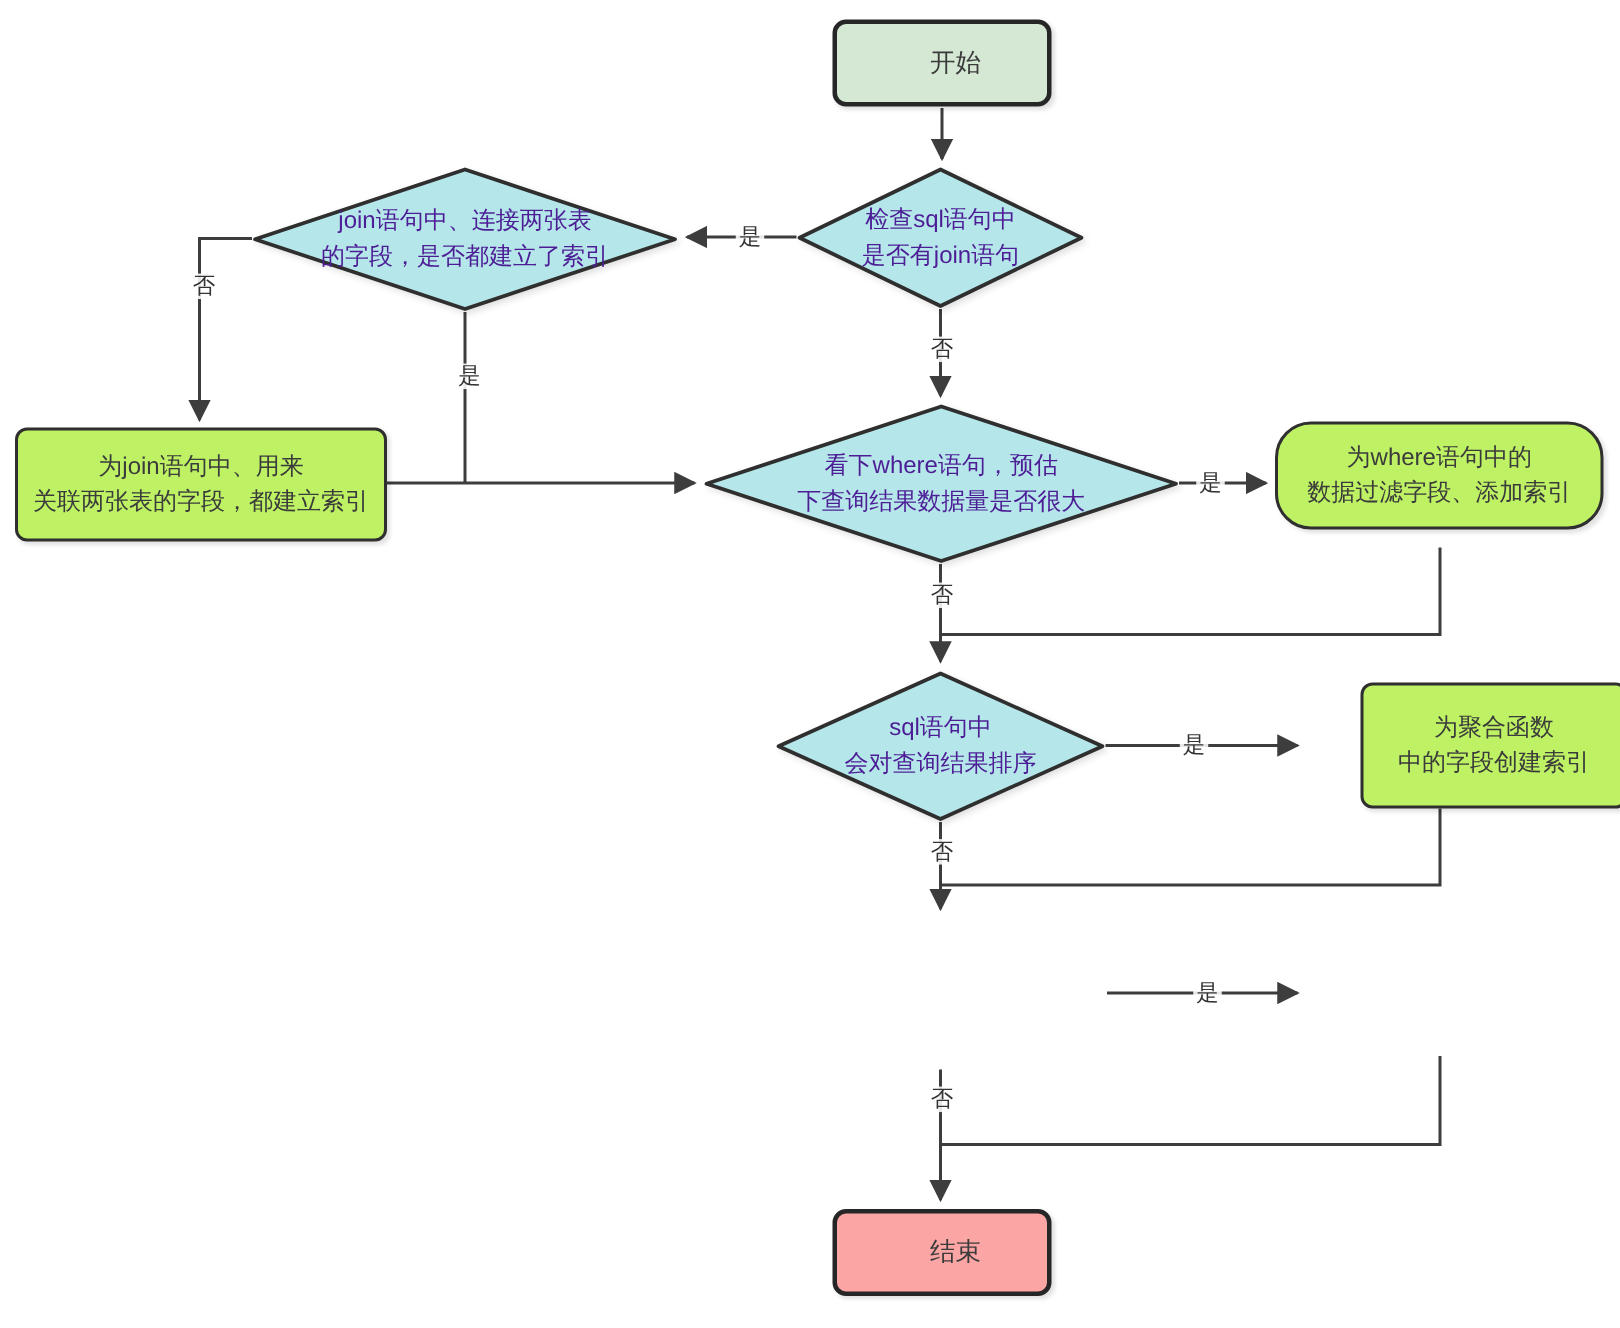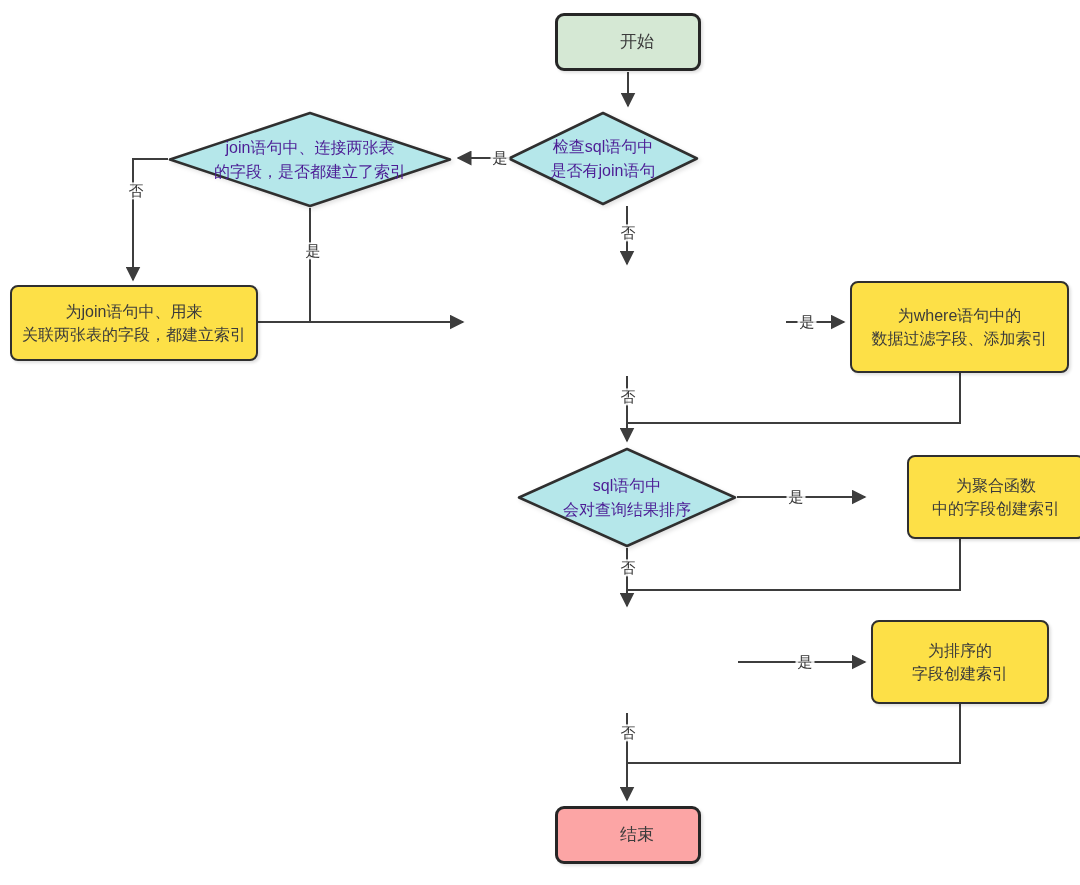--- a/index.html
+++ b/index.html
@@ -5,21 +5,21 @@
   html,body{margin:0;padding:0;background:#ffffff;}
   body{font-family:"Liberation Sans","DejaVu Sans",sans-serif;}
   #canvas{position:relative;width:1080px;height:885px;background:#ffffff;overflow:hidden;}
   #edges{position:absolute;left:0;top:0;width:1080px;height:885px;}
 
   .node{position:absolute;display:flex;align-items:center;justify-content:center;
         text-align:center;color:#3b3b3b;font-size:16px;line-height:1.45;
         white-space:pre-line;box-sizing:border-box;}
   .terminator{border:3px solid #262626;border-radius:9px;font-size:17px;
         box-shadow:2px 2px 3px rgba(0,0,0,0.12);padding-left:18px;}
-  .process{border:2.5px solid #2f2f2f;border-radius:8px;background:#fde047;
+  .process{border:2.5px solid #2f2f2f;border-radius:8px;background:#bef264;
         box-shadow:2px 2px 3px rgba(0,0,0,0.12);}
   .start-fill{background:#d5e8d4;}
   .end-fill{background:#fca5a5;}
 
   .diamond{position:absolute;}
   .diamond svg{position:absolute;left:0;top:0;filter:drop-shadow(2px 2px 2px rgba(0,0,0,0.12));}
   .diamond .dlabel{position:absolute;inset:0;display:flex;align-items:center;justify-content:center;
         text-align:center;color:#4c1d95;font-size:16px;line-height:1.45;white-space:pre-line;}
 
   .edge-label{position:absolute;transform:translate(-50%,-50%);color:#333333;
@@ -52,65 +52,68 @@
       <path d="M738 662 H865" marker-end="url(#arrow)"></path>
       <path d="M627 713 V800" marker-end="url(#arrow)"></path>
       <path d="M960 704 V763 H627"></path>
     </g>
   </svg>
 
   <div class="node terminator start-fill" style="left:555px;top:13px;width:146px;height:58px;">
     <span>开始</span>
   </div>
 
-  <div class="diamond" style="left:507px;top:111px;width:192px;height:95px;">
+  <div class="diamond" style="left:531px;top:111px;width:192px;height:95px;">
     <svg width="192" height="95" viewBox="0 0 192 95">
       <polygon points="96,2 190,47.5 96,93 2,47.5" fill="#b5e7ea" stroke="#2f2f2f" stroke-width="2.5" stroke-linejoin="round"></polygon>
     </svg>
     <div class="dlabel">检查sql语句中
 是否有join语句</div>
   </div>
 
   <div class="diamond" style="left:168px;top:111px;width:284px;height:97px;">
     <svg width="284" height="97" viewBox="0 0 284 97">
       <polygon points="142,2 282,48.5 142,95 2,48.5" fill="#b5e7ea" stroke="#2f2f2f" stroke-width="2.5" stroke-linejoin="round"></polygon>
     </svg>
     <div class="dlabel">join语句中、连接两张表
 的字段，是否都建立了索引</div>
   </div>
 
   <div class="node process" style="left:10px;top:285px;width:248px;height:76px;">
     <span>为join语句中、用来
 关联两张表的字段，都建立索引</span>
   </div>
 
+  <div class="diamond" style="left:469px;top:269px;width:317px;height:107px;">
+    <svg width="317" height="107" viewBox="0 0 317 107">
+      <polygon points="158.5,2 315,53.5 158.5,105 2,53.5" fill="#b5e7ea" stroke="#2f2f2f" stroke-width="2.5" stroke-linejoin="round"></polygon>
+    </svg>
+    <div class="dlabel">看下where语句，预估
+下查询结果数据量是否很大</div>
+  </div>
 
-  <div class="node process" style="left:850px;top:281px;width:219px;height:92px;">
+  <div class="node process" style="left:850px;top:281px;width:219px;height:72px;border-radius:24px;">
     <span>为where语句中的
 数据过滤字段、添加索引</span>
   </div>
 
   <div class="diamond" style="left:517px;top:447px;width:220px;height:101px;">
     <svg width="220" height="101" viewBox="0 0 220 101">
       <polygon points="110,2 218,50.5 110,99 2,50.5" fill="#b5e7ea" stroke="#2f2f2f" stroke-width="2.5" stroke-linejoin="round"></polygon>
     </svg>
     <div class="dlabel">sql语句中
 会对查询结果排序</div>
   </div>
 
   <div class="node process" style="left:871px;top:455px;width:178px;height:84px;margin-left:36px;">
     <span>为聚合函数
 中的字段创建索引</span>
   </div>
 
 
-  <div class="node process" style="left:871px;top:620px;width:178px;height:84px;">
-    <span>为排序的
-字段创建索引</span>
-  </div>
 
   <div class="node terminator end-fill" style="left:555px;top:806px;width:146px;height:58px;">
     <span>结束</span>
   </div>
 
   <span class="edge-label" style="left:500px;top:158px;">是</span>
   <span class="edge-label" style="left:628px;top:233px;">否</span>
   <span class="edge-label" style="left:136px;top:191px;">否</span>
   <span class="edge-label" style="left:313px;top:251px;">是</span>
   <span class="edge-label" style="left:807px;top:322px;">是</span>

